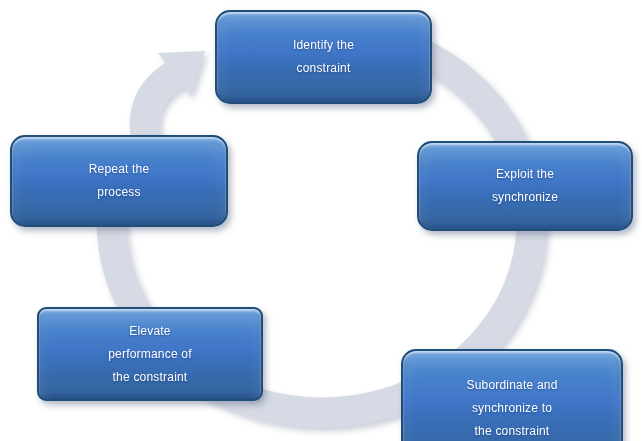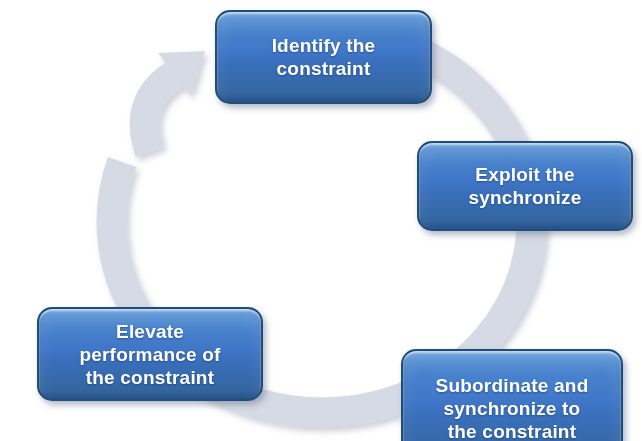--- a/index.html
+++ b/index.html
@@ -33,33 +33,33 @@
       #2d5b96 100%);
     box-shadow:
       inset 0 2px 2px rgba(255,255,255,0.55),
       inset 0 12px 16px rgba(255,255,255,0.16),
       inset 0 -3px 6px rgba(20,45,90,0.25),
       3px 4px 6px rgba(105,118,145,0.5);
     box-sizing: border-box;
   }
   .step-label {
     color: #ffffff;
-    font-size: 19px;
-    font-weight: 700;
+    font-size: 12px;
+    font-weight: 400;
     line-height: 23px;
     white-space: pre-line;
     text-shadow: 0 1px 2px rgba(25,55,115,0.6);
     letter-spacing: 0.2px;
     padding: 0 6px;
   }
   
   .pos-identify    { left: 215px; top: 10px;  width: 217px; height: 94px; }
   .pos-exploit     { left: 417px; top: 141px; width: 216px; height: 90px; }
   .pos-subordinate { left: 401px; top: 306px; width: 222px; height: 118px; margin-top: 43px; }
-  .pos-elevate     { left: 37px;  top: 307px; width: 226px; height: 94px; }
+  .pos-elevate     { left: 37px;  top: 307px; width: 226px; height: 94px; border-radius: 9px; }
   .pos-repeat      { left: 10px;  top: 135px; width: 218px; height: 92px; }
 </style>
 </head>
 <body>
 
 <div id="stage">
 
   <svg id="ring-svg" viewBox="0 0 642 441" xmlns="http://www.w3.org/2000/svg">
     <defs>
       <filter id="ds" x="-20%" y="-20%" width="150%" height="150%">
@@ -95,14 +95,18 @@
 synchronize to
 the constraint</span>
   </div>
 
   <div class="step-box pos-elevate">
     <span class="step-label">Elevate
 performance of
 the constraint</span>
   </div>
 
+  <div class="step-box pos-repeat">
+    <span class="step-label">Repeat the
+process</span>
+  </div>
 
 </div>
 
 </body></html>

